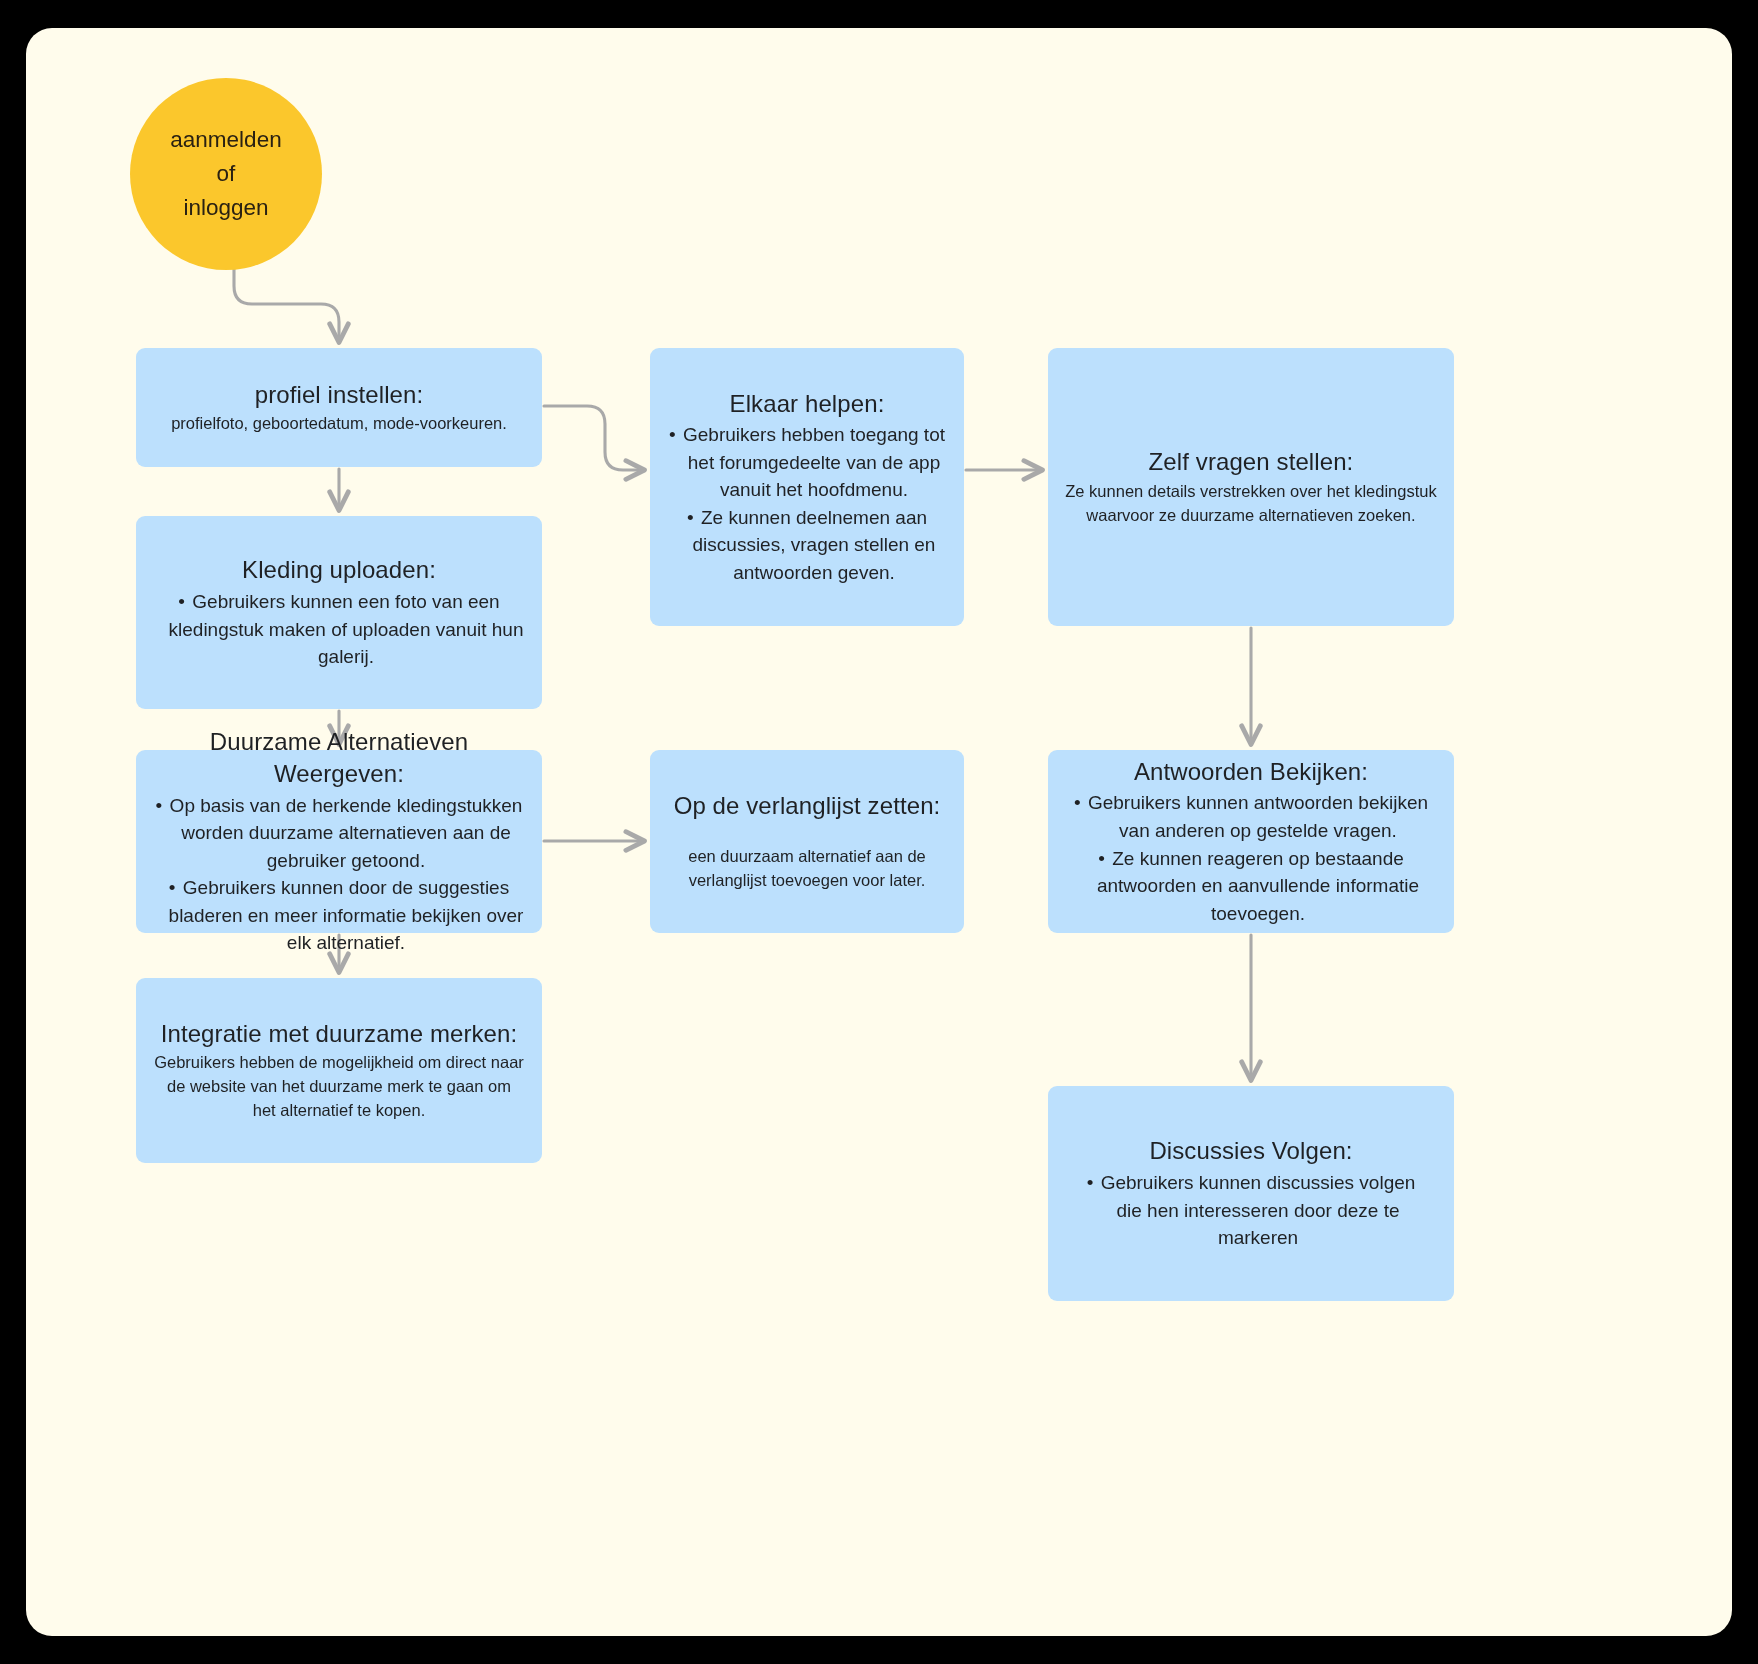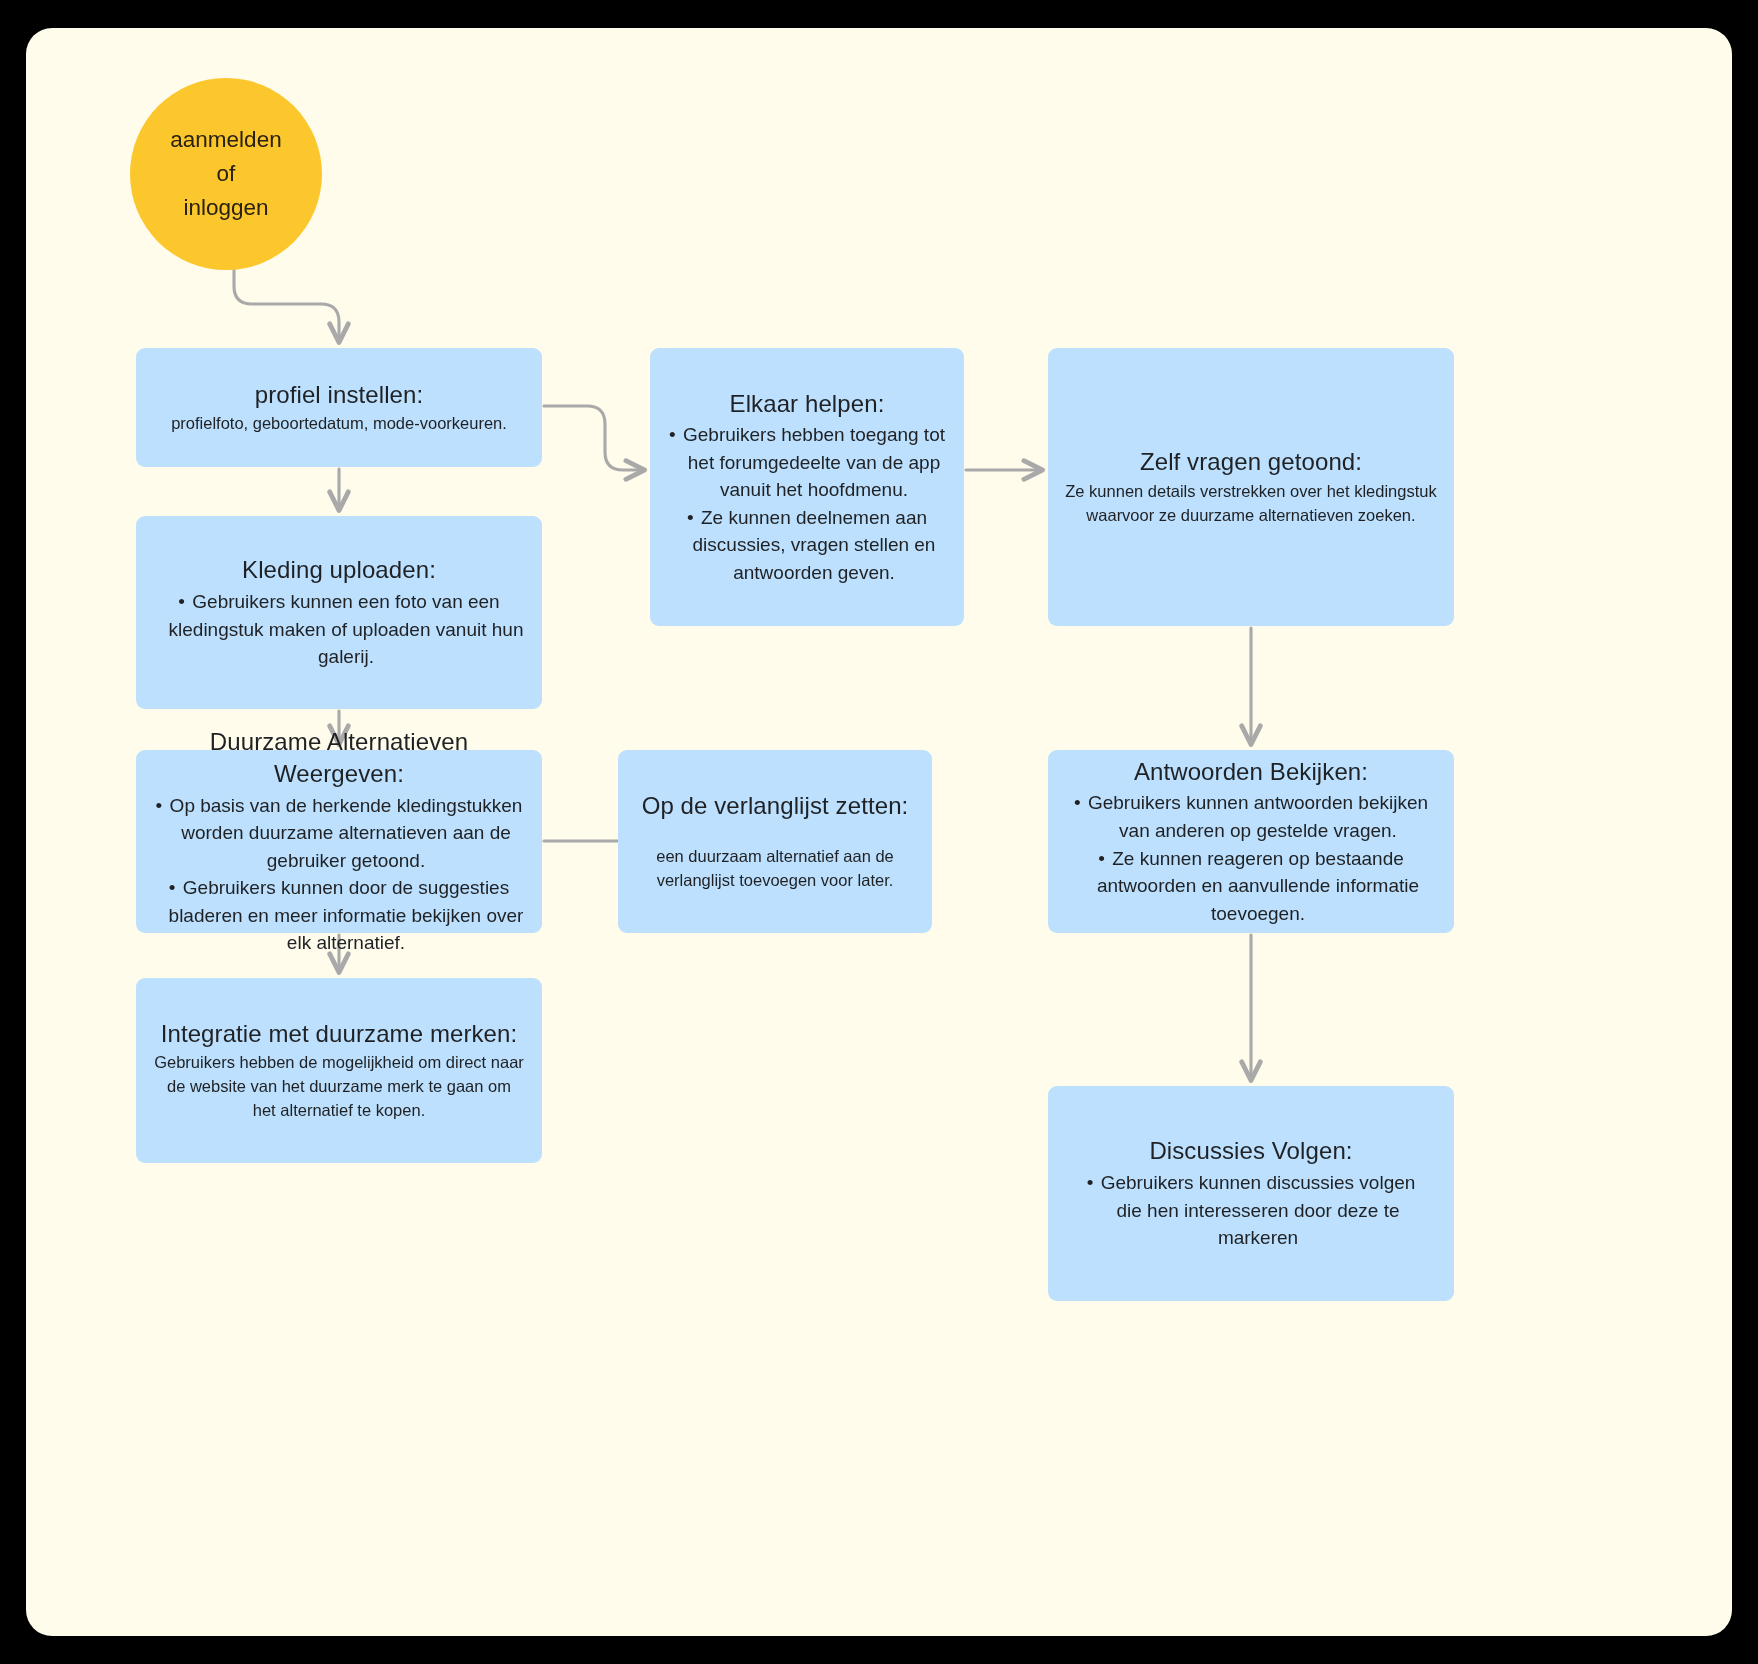--- a/index.html
+++ b/index.html
@@ -97,21 +97,21 @@
     display: inline;
   }
 
   
   #n-start   { left: 104px;  top: 50px;   width: 192px; height: 192px; }
   #n-profiel { left: 110px;  top: 320px;  width: 406px; height: 119px; }
   #n-kleding { left: 110px;  top: 488px;  width: 406px; height: 193px; }
   #n-duurzame{ left: 110px;  top: 722px;  width: 406px; height: 183px; }
   #n-integratie { left: 110px; top: 950px; width: 406px; height: 185px; }
   #n-elkaar  { left: 624px;  top: 320px;  width: 314px; height: 278px; }
-  #n-verlang { left: 592px;  top: 722px;  width: 314px; height: 183px; gap: 22px; }
+  #n-verlang { left: 624px;  top: 722px;  width: 314px; height: 183px; gap: 22px; }
   #n-zelf    { left: 1022px; top: 320px;  width: 406px; height: 278px; }
   #n-antw    { left: 1022px; top: 722px;  width: 406px; height: 183px; }
   #n-disc    { left: 1022px; top: 1058px; width: 406px; height: 215px; }
 
   #n-elkaar .node-sub, #n-elkaar ul.node-list { max-width: 265px; }
   #n-verlang .node-sub { max-width: 265px; }
   #n-zelf .node-sub { max-width: 380px; }
   #n-antw ul.node-list { max-width: 350px; }
   #n-disc ul.node-list { max-width: 340px; }
   #n-duurzame ul.node-list { max-width: 372px; }
@@ -192,21 +192,21 @@
       <li><span class="bullet">•</span><span class="btxt">Ze kunnen deelnemen aan discussies, vragen stellen en antwoorden geven.</span></li>
     </ul>
   </div>
 
   <div class="node box-node" id="n-verlang">
     <div class="node-title">Op de verlanglijst zetten:</div>
     <div class="node-sub">een duurzaam alternatief aan de verlanglijst toevoegen voor later.</div>
   </div>
 
   <div class="node box-node" id="n-zelf">
-    <div class="node-title">Zelf vragen getoond:</div>
+    <div class="node-title">Zelf vragen stellen:</div>
     <div class="node-sub">Ze kunnen details verstrekken over het kledingstuk waarvoor ze duurzame alternatieven zoeken.</div>
   </div>
 
   <div class="node box-node" id="n-antw">
     <div class="node-title">Antwoorden Bekijken:</div>
     <ul class="node-list">
       <li><span class="bullet">•</span><span class="btxt">Gebruikers kunnen antwoorden bekijken van anderen op gestelde vragen.</span></li>
       <li><span class="bullet">•</span><span class="btxt">Ze kunnen reageren op bestaande antwoorden en aanvullende informatie toevoegen.</span></li>
     </ul>
   </div>

